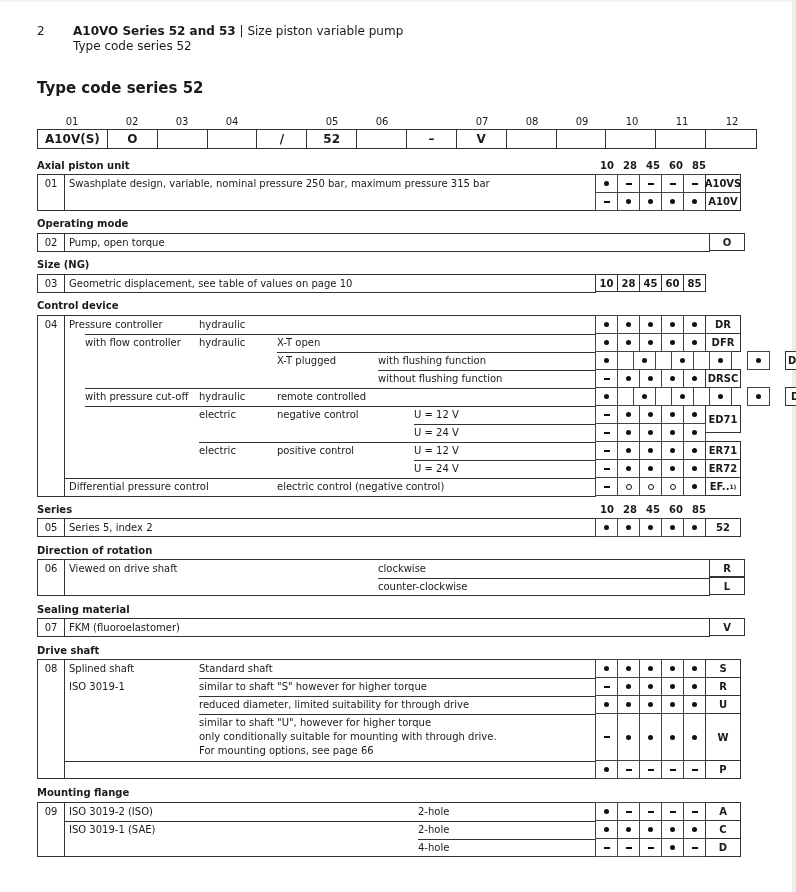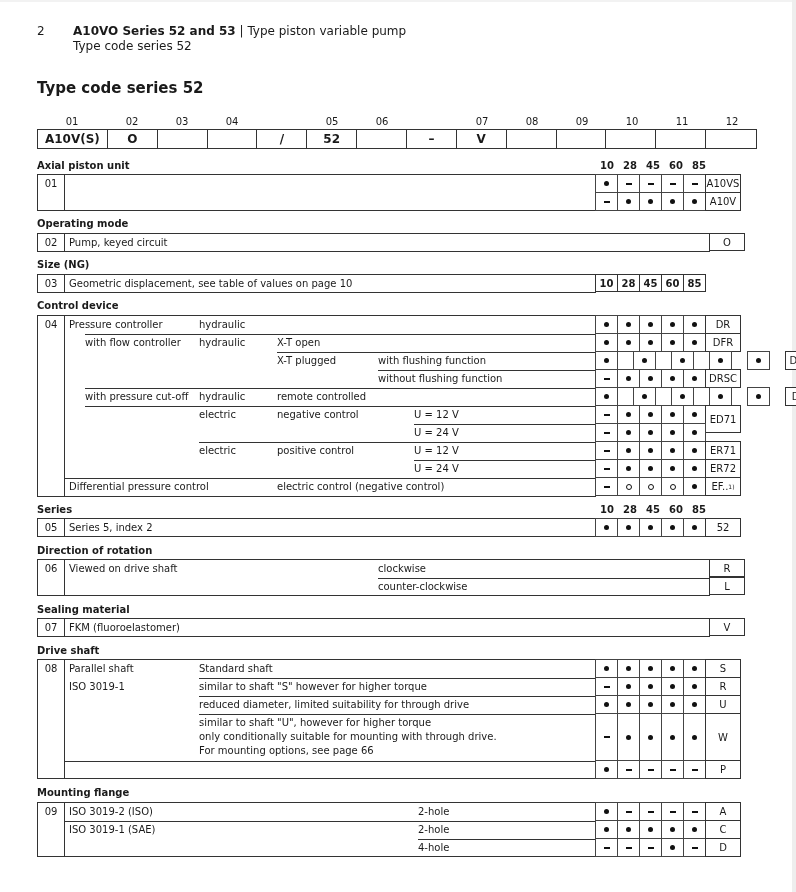--- a/index.html
+++ b/index.html
@@ -25,34 +25,34 @@
   .sec-title { position:absolute; left:37px; font-size:10px; font-weight:bold; }
   .box { position:absolute; left:37px; border:1.5px solid #333; box-sizing:border-box; background:#fff; }
   .codecol { position:absolute; left:0; top:0; bottom:0; width:27px; border-right:1.2px solid #333; box-sizing:border-box; font-size:10px; text-align:center; padding-top:3px; }
   .txt { position:absolute; font-size:10px; white-space:nowrap; }
   .hline { position:absolute; height:0; border-top:1px solid #333; }
   .sizehdr { position:absolute; font-size:10px; font-weight:bold; }
 
   .grid { position:absolute; left:596px; display:flex; flex-direction:column; }
   .grow { display:flex; height:18px; }
   .gcell { width:23px; height:18px; box-sizing:border-box; border:1px solid #444; margin-left:-1px; margin-top:-1px; display:flex; align-items:center; justify-content:center; font-size:10px; font-weight:bold; background:#fff; }
-  .gcode { width:36px; height:18px; box-sizing:border-box; border:1.5px solid #333; margin-left:-1px; margin-top:-1px; display:flex; align-items:center; justify-content:center; font-size:10px; font-weight:normal; background:#fff; }
+  .gcode { width:36px; height:18px; box-sizing:border-box; border:1.5px solid #333; margin-left:-1px; margin-top:-1px; display:flex; align-items:center; justify-content:center; font-size:10px; font-weight:bold; background:#fff; }
   .gcell.dot::after { content:""; width:5px; height:5px; border-radius:50%; background:#111; }
   .gcell.ring::after { content:""; width:4px; height:4px; border-radius:50%; border:1px solid #111; }
   .gcell.dash::after { content:""; width:6px; height:2px; background:#111; }
   .sup { font-size:6px; vertical-align:super; }
 </style>
 </head>
 <body>
 
 <div class="frame-top"></div>
 <div class="frame-right"></div>
 
 <div class="abs hdr-num">2</div>
-<div class="abs hdr-title"><b>A10VO Series 52 and 53</b><span> | </span><span>Type piston variable pump</span></div>
+<div class="abs hdr-title"><b>A10VO Series 52 and 53</b><span> | </span><span>Size piston variable pump</span></div>
 <div class="abs hdr-sub">Type code series 52</div>
 <div class="abs h1">Type code series 52</div>
 
 <div id="tc-labels">
     <div class="tc-label" style="left: 47px;">01</div>
     <div class="tc-label" style="left: 107px;">02</div>
     <div class="tc-label" style="left: 157px;">03</div>
     <div class="tc-label" style="left: 207px;">04</div>
     <div class="tc-label" style="left: 257px;"></div>
     <div class="tc-label" style="left: 307px;">05</div>
@@ -79,20 +79,21 @@
     <div class="tc-cell" style="width: 50px;"></div>
     <div class="tc-cell" style="width: 50px;"></div>
     <div class="tc-cell" style="width: 50px;"></div>
     <div class="tc-cell" style="width: 50px;"></div>
   </div>
 
 <div class="sec-title" style="top:160px">Axial piston unit</div>
 <div class="sizehdr" id="sizehdr-1" style="top:160px"></div>
 <div class="box" style="top:174px;height:37px;width:559px">
   <div class="codecol">01</div>
+  <div class="txt" style="left:31px;top:3px">Swashplate design, variable, nominal pressure 250 bar, maximum pressure 315 bar</div>
 </div>
 <div class="grid" id="grid-axial" style="top:175px">
     <div class="grow" style="height: 18px;">
       <div class="gcell dot" style="height: 19px;"></div>
       <div class="gcell dash" style="height: 19px;"></div>
       <div class="gcell dash" style="height: 19px;"></div>
       <div class="gcell dash" style="height: 19px;"></div>
       <div class="gcell dash" style="height: 19px;"></div>
       <div class="gcode" style="height: 19px;">
         <span>A10VS</span>
@@ -106,21 +107,21 @@
       <div class="gcell dot" style="height: 19px;"></div>
       <div class="gcode" style="height: 19px;">
         <span>A10V</span>
       </div>
     </div>
   </div>
 
 <div class="sec-title" style="top:218px">Operating mode</div>
 <div class="box" style="top:233px;height:19px;width:673px">
   <div class="codecol">02</div>
-  <div class="txt" style="left:31px;top:3px">Pump, keyed circuit</div>
+  <div class="txt" style="left:31px;top:3px">Pump, open torque</div>
 </div>
 <div class="gcode abs" style="left:710px;top:234px;height:18px">O</div>
 
 <div class="sec-title" style="top:259px">Size (NG)</div>
 <div class="box" style="top:274px;height:19px;width:559px">
   <div class="codecol">03</div>
   <div class="txt" style="left:31px;top:3px">Geometric displacement, see table of values on page 10</div>
 </div>
 <div class="abs" id="size-values" style="left:596px;top:275px;display:flex">
     <div class="gcell" style="border: 1.5px solid rgb(51, 51, 51);">10</div>
@@ -301,21 +302,21 @@
 <div class="sec-title" style="top:604px">Sealing material</div>
 <div class="box" style="top:618px;height:19px;width:673px">
   <div class="codecol">07</div>
   <div class="txt" style="left:31px;top:3px">FKM (fluoroelastomer)</div>
 </div>
 <div class="gcode abs" style="left:710px;top:619px">V</div>
 
 <div class="sec-title" style="top:645px">Drive shaft</div>
 <div class="box" style="top:659px;height:120px;width:559px">
   <div class="codecol">08</div>
-  <div class="txt" style="left:31px;top:3px">Parallel shaft</div>
+  <div class="txt" style="left:31px;top:3px">Splined shaft</div>
   <div class="txt" style="left:31px;top:21px">ISO 3019-1</div>
   <div class="txt" style="left:161px;top:3px">Standard shaft</div>
   <div class="hline" style="left:161px;width:396px;top:18px"></div>
   <div class="txt" style="left:161px;top:21px">similar to shaft "S" however for higher torque</div>
   <div class="hline" style="left:161px;width:396px;top:36px"></div>
   <div class="txt" style="left:161px;top:39px">reduced diameter, limited suitability for through drive</div>
   <div class="hline" style="left:161px;width:396px;top:54px"></div>
   <div class="txt" style="left:161px;top:57px">similar to shaft "U", however for higher torque</div>
   <div class="txt" style="left:161px;top:71px">only conditionally suitable for mounting with through drive.</div>
   <div class="txt" style="left:161px;top:85px">For mounting options, see page 66</div>

